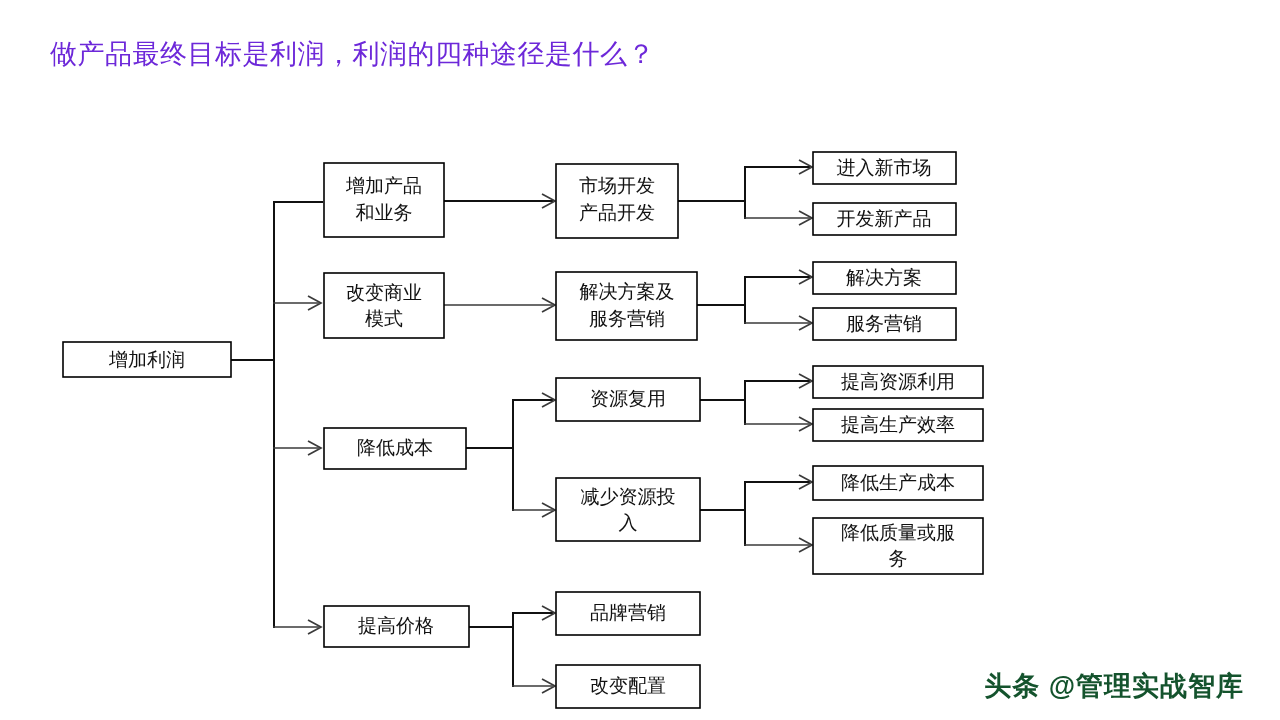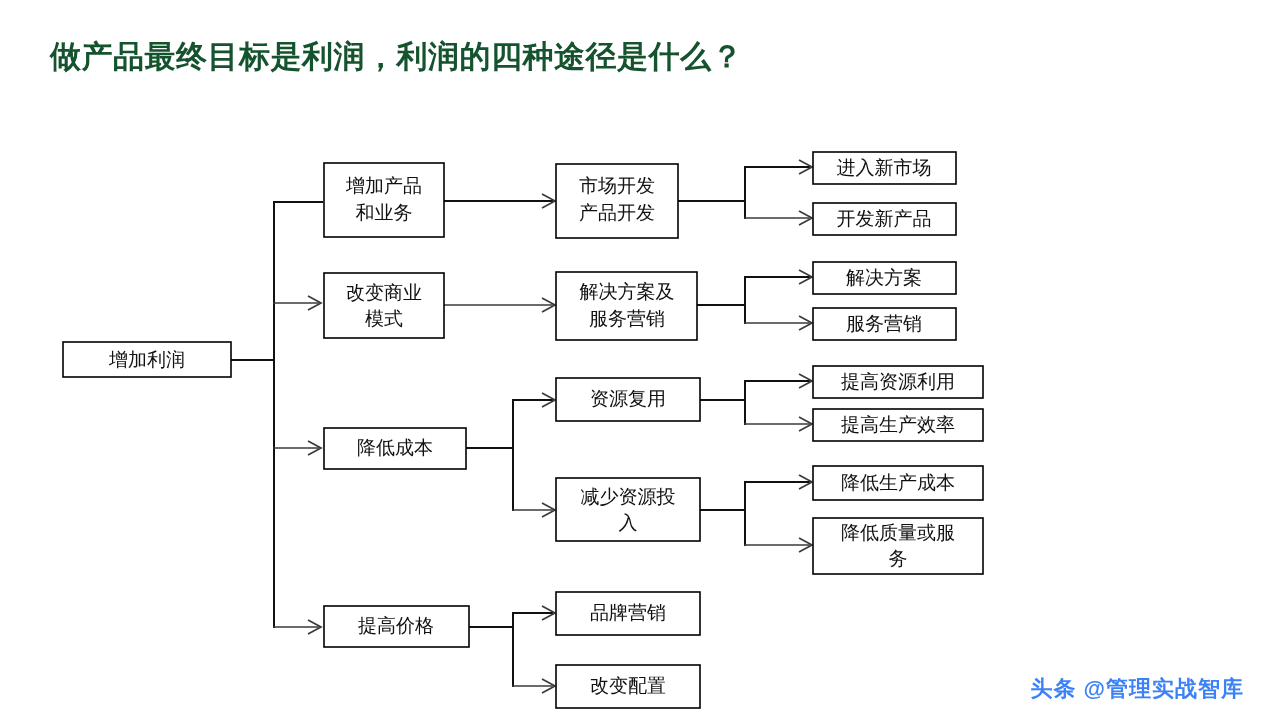--- a/index.html
+++ b/index.html
@@ -11,23 +11,23 @@
     width: 1280px;
     height: 720px;
     position: relative;
     overflow: hidden;
     font-family: "Liberation Sans", "DejaVu Sans", sans-serif;
   }
   #page-title {
     position: absolute;
     left: 50px;
     top: 36px;
-    font-size: 31px;
-    font-weight: bold;
-    color: #14532d;
+    font-size: 27px;
+    font-weight: normal;
+    color: #6d28d9;
     letter-spacing: 0.5px;
     white-space: nowrap;
   }
   #diagram {
     position: absolute;
     left: 0;
     top: 0;
   }
   .node-rect {
     fill: #ffffff;
@@ -54,23 +54,23 @@
   }
   .arrow-head {
     fill: none;
     stroke: #3a3a3a;
     stroke-width: 1.7;
   }
   #watermark {
     position: absolute;
     right: 36px;
     bottom: 16px;
-    font-size: 22px;
+    font-size: 27px;
     font-weight: bold;
-    color: #3b82f6;
+    color: #14532d;
     white-space: nowrap;
     letter-spacing: 1px;
     margin-left: 6px;
   }
 </style>
 </head>
 <body>
 
 <div id="page-title">做产品最终目标是利润，利润的四种途径是什么？</div>
 

